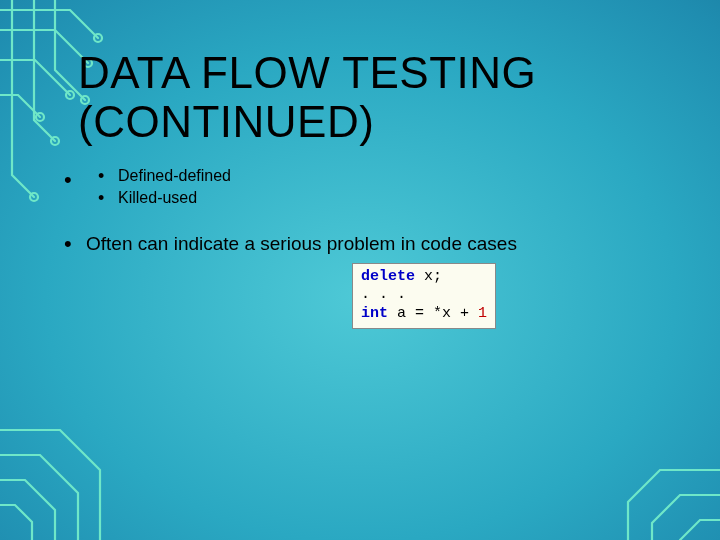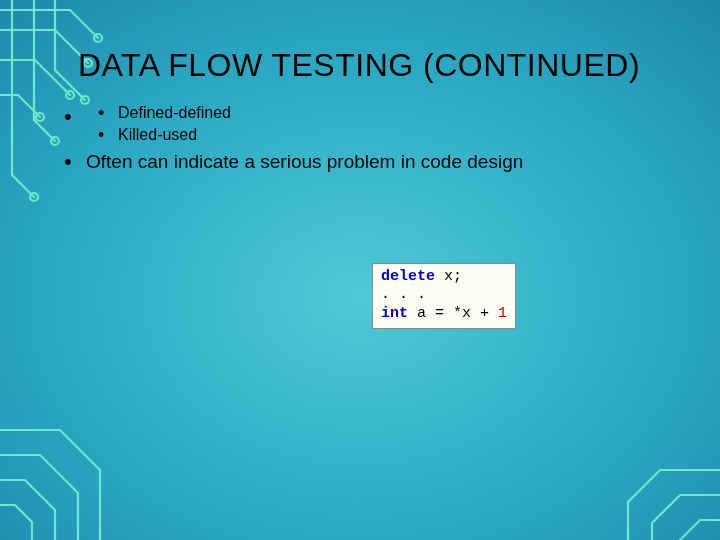--- a/index.html
+++ b/index.html
@@ -32,21 +32,21 @@
     pointer-events: none;
   }
   .content {
     position: absolute;
     top: 48px;
     left: 78px;
     right: 40px;
   }
   h1.title {
     margin: 0 0 18px 0;
-    font-size: 32px;
+    font-size: 44px;
     font-weight: 400;
     letter-spacing: 0.5px;
     line-height: 1.12;
     color: #000;
   }
   ul.top {
     list-style: none;
     padding: 0;
     margin: 0 0 0 -14px;
   }
@@ -61,40 +61,40 @@
     content: "•";
     position: absolute;
     left: 0;
     top: -2px;
     font-size: 22px;
     color: #000;
   }
   ul.sub {
     list-style: none;
     padding: 0;
-    margin: 2px 0 1px 12px;
+    margin: 2px 0 20px 12px;
   }
   ul.sub > li {
     position: relative;
     padding-left: 20px;
     font-size: 16px;
     line-height: 1.38;
     color: #000;
   }
   ul.sub > li::before {
     content: "•";
     position: absolute;
     left: 0;
     top: -1px;
     font-size: 18px;
     color: #000;
   }
   .code-box {
     position: absolute;
-    left: 372px;
+    left: 352px;
     top: 263px;
     padding: 4px 8px 5px 8px;
     background: #fcfcf0;
     border: 1px solid #898989;
     font-family: "Courier New", Courier, monospace;
     font-size: 15px;
     line-height: 1.22;
     color: #000;
     white-space: pre;
   }
@@ -141,21 +141,21 @@
   <div class="content">
     <h1 class="title">DATA FLOW TESTING (CONTINUED)</h1>
 
     <ul class="top">
       <li>
         <ul class="sub">
           <li><span>Defined-defined</span></li>
           <li><span>Killed-used</span></li>
         </ul>
       </li>
-      <li><span>Often can indicate a serious problem in code design</span></li>
+      <li><span>Often can indicate a serious problem in code cases</span></li>
     </ul>
   </div>
 
   <div class="code-box"><span class="kw">delete</span><span> x;</span>
 <span>. . .</span>
 <span class="kw">int</span><span> a = *x + </span><span class="num">1</span></div>
 
 </div>
 
 </body></html>

